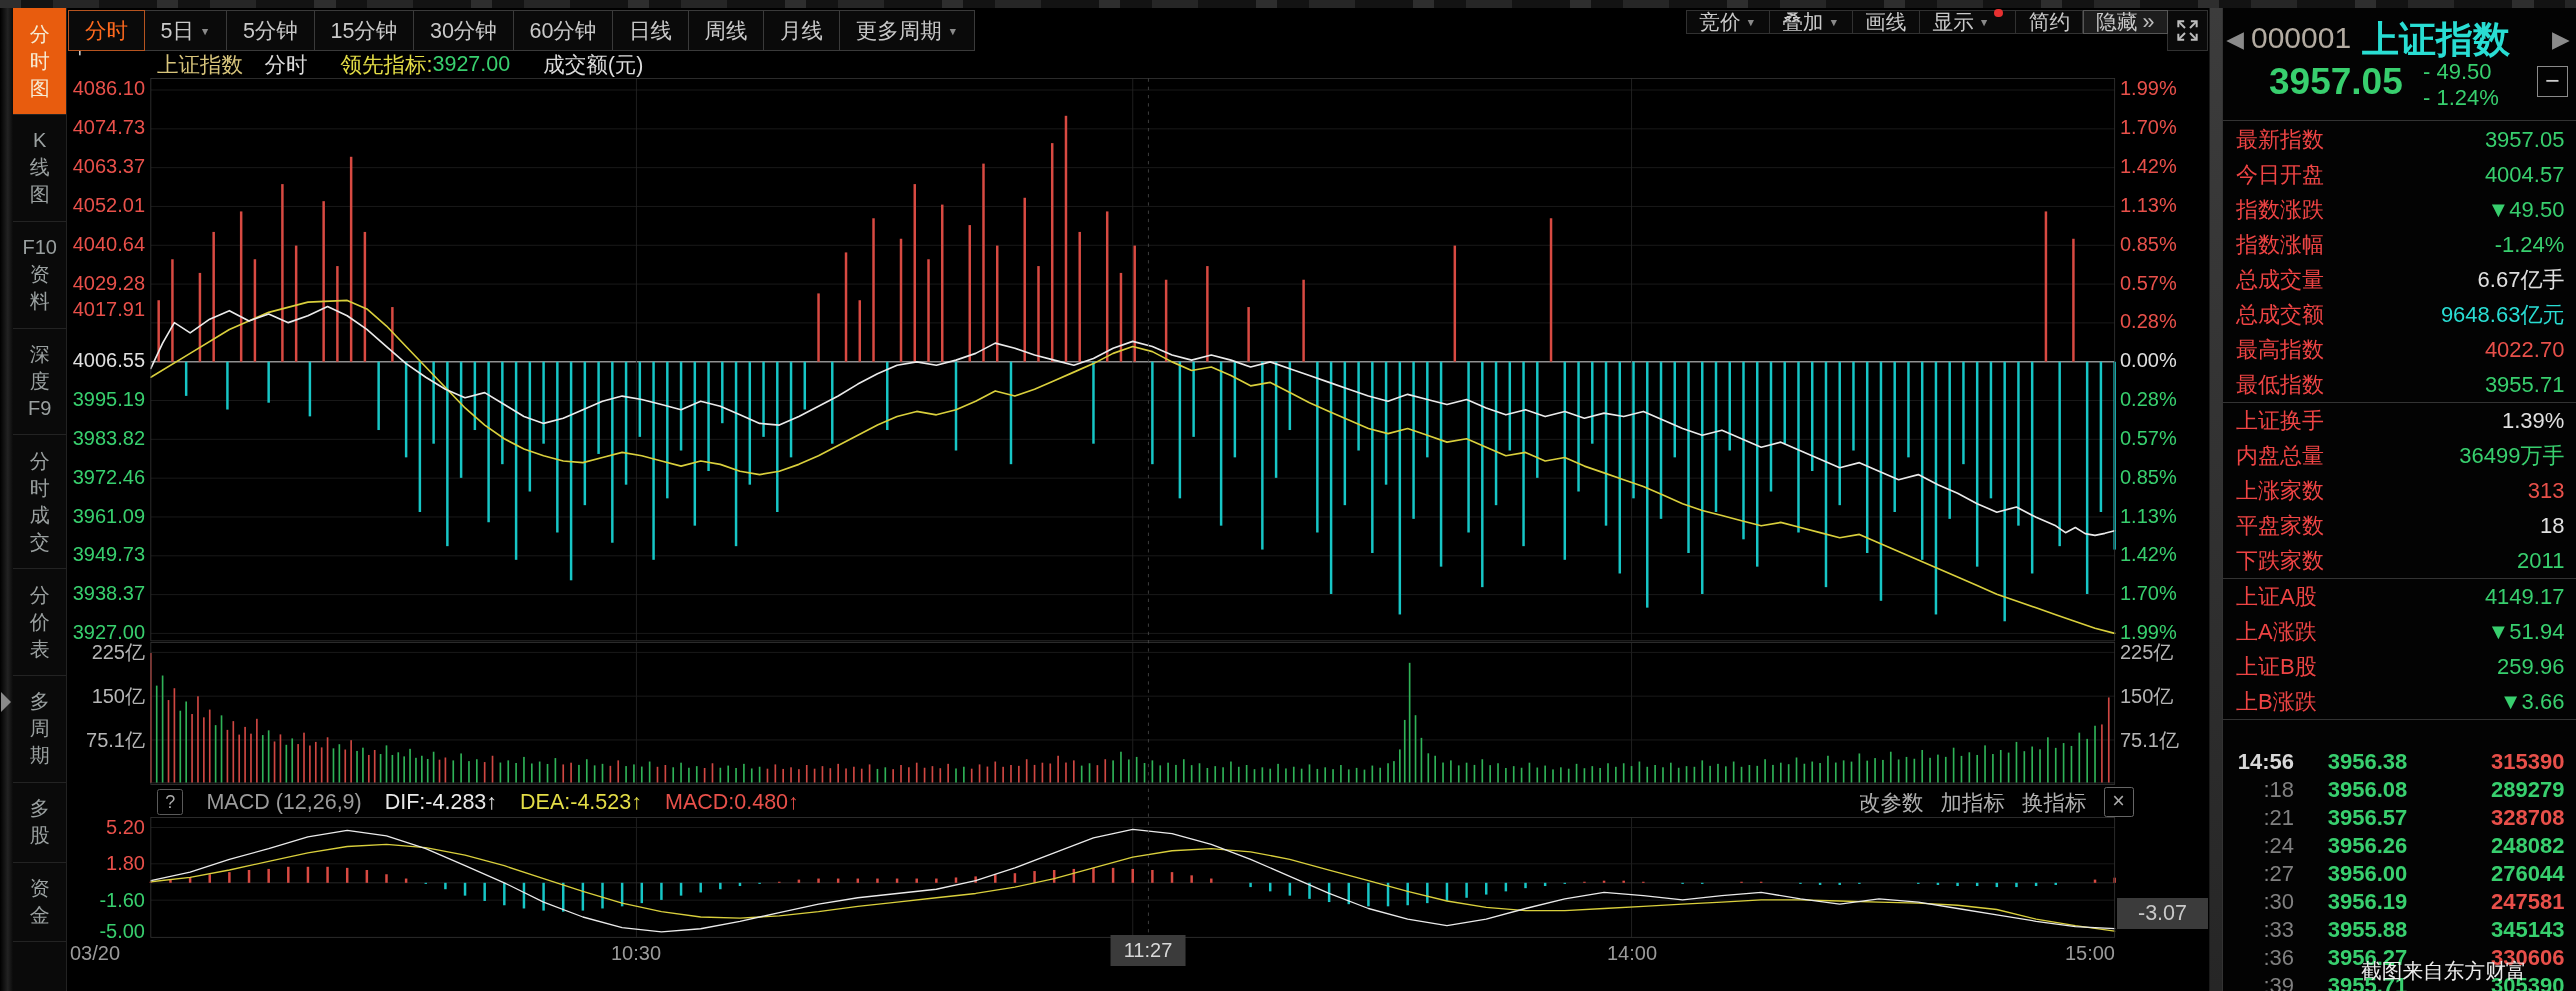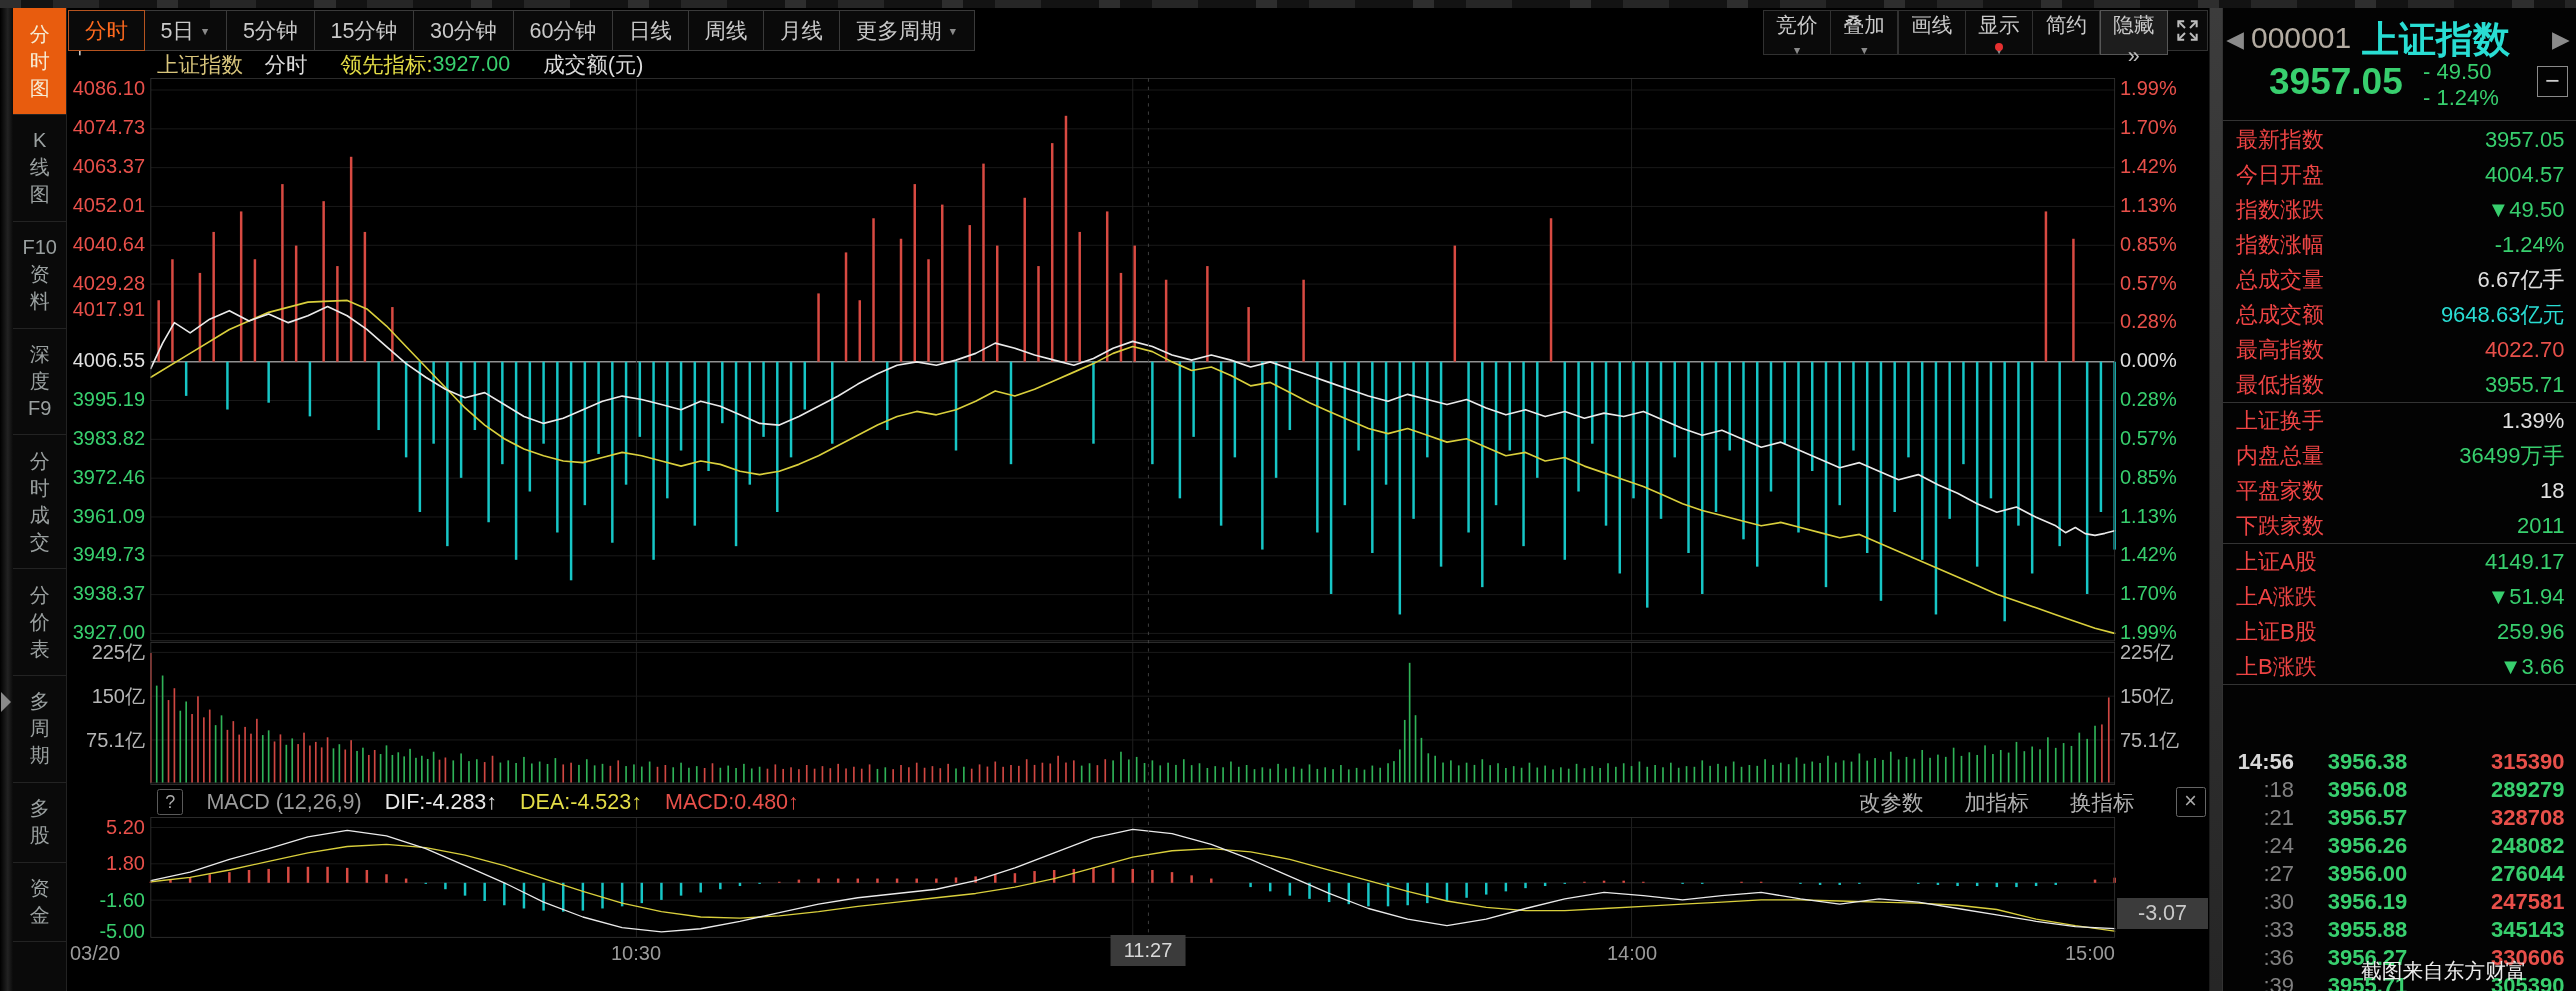--- a/index.html
+++ b/index.html
@@ -24,21 +24,21 @@
   .sidebar{position:absolute;left:13.2px;top:8.3px;width:53px;height:983px;background:#0a0a0a;border-right:0.8px solid #222;}
   .side-item{width:100%;box-sizing:border-box;text-align:center;padding:12.4px 0;border-bottom:0.8px solid #232323;color:#9aa0a0;font-size:20px;line-height:27px;}
   .side-item.active{background:#e85c0e;color:#f6ecd4;}
 
   .tabs{position:absolute;left:69px;top:10px;height:41px;display:flex;z-index:3;}
   .tab{box-sizing:border-box;border:0.8px solid #3a3a3a;margin-left:-0.8px;padding:0 15.7px;height:41px;display:flex;align-items:center;gap:5.8px;font-size:21.5px;color:#c9c9c9;background:#0a0a0a;}
   .tab.active{color:var(--orange);border-color:#b65420;z-index:2;}
   .caret{font-size:10.7px;color:#8a8a8a;}
 
   .rightbar{position:absolute;top:10px;right:368px;height:41px;display:flex;z-index:3;}
-  .rbtn{box-sizing:border-box;border:0.8px solid #313131;margin-left:-0.8px;padding:0 12.4px;height:45px;display:flex;align-items:center;gap:5px;font-size:20.7px;color:#c9c9c9;position:relative;background:#0a0a0a;flex-direction:column;}
+  .rbtn{box-sizing:border-box;border:0.8px solid #313131;margin-left:-0.8px;padding:0 12.4px;height:24px;display:flex;align-items:center;gap:5px;font-size:20.7px;color:#c9c9c9;position:relative;background:#0a0a0a;}
   .rbtn.boxed{background:#1d1d1d;border-color:#565656;}
   .dot{width:8.3px;height:8.3px;border-radius:50%;background:#e63030;display:inline-block;margin-top:-18px;}
   .chev{color:#bdbdbd;font-size:21.5px;}
   .fsbtn{box-sizing:border-box;border:0.8px solid #313131;margin-left:-0.8px;width:41px;height:41px;display:flex;align-items:center;justify-content:center;background:#0a0a0a;}
 
   .chart-title-row{position:absolute;left:157px;top:51px;height:26.4px;display:flex;align-items:center;font-size:21.5px;z-index:3;}
   .ct-name{color:#d8c57c;}
   .ct-mode{color:#dcdcdc;margin-left:21.5px;}
   .ct-lead{color:var(--yellow);margin-left:33px;}
   .ct-leadval{color:var(--green);}
@@ -51,21 +51,21 @@
   .taxis{position:absolute;top:942px;font-size:20px;color:#9a9a9a;z-index:2;}
   .time-box{position:absolute;top:935px;left:1148px;transform:translateX(-50%);background:#3b3b3b;color:#d8d8d8;font-size:20px;padding:4.1px 13.2px;z-index:3;}
   .macd-cross-box{position:absolute;left:2117px;top:898px;width:91px;height:31px;background:#3b3b3b;color:#c9c9c9;font-size:21.5px;text-align:center;line-height:31px;z-index:3;}
 
   .macd-row{position:absolute;left:157px;top:787px;height:30px;display:flex;align-items:center;gap:23px;font-size:21.5px;z-index:3;}
   .helpbox{box-sizing:border-box;width:26.4px;height:26.4px;border:0.8px solid #5a5a5a;border-radius:2.5px;color:#aaa;font-size:18px;text-align:center;line-height:25px;}
   .macd-name{color:#9a9a9a;}
   .macd-dif{color:#e8e8e8;}
   .macd-dea{color:var(--yellow);text-align:center;}
   .macd-macd{color:var(--red);}
-  .macd-actions{position:absolute;left:1859px;top:787px;height:30px;display:flex;align-items:center;gap:41px;font-size:21.5px;color:#b0b0b0;z-index:3;}
+  .macd-actions{position:absolute;left:1859px;top:787px;height:30px;display:flex;align-items:center;gap:17px;font-size:21.5px;color:#b0b0b0;z-index:3;}
   .closebox{box-sizing:border-box;width:30px;height:30px;border:0.8px solid #666;border-radius:2.5px;color:#aaa;font-size:21.5px;text-align:center;line-height:26.4px;}
 
   .scroll-strip{position:absolute;left:2209px;top:8.3px;width:11.6px;height:983px;background:linear-gradient(180deg,#3c3c3c,#262626);border-left:0.8px solid #1a1a1a;}
 
   #rpanel{position:absolute;left:2222px;top:8.3px;width:354px;height:983px;background:#030303;border-left:0.8px solid #333;box-sizing:border-box;}
   .rp-prev{position:absolute;left:3.3px;top:18px;font-size:23px;color:#8a8a8a;}
   .rp-next{position:absolute;left:329px;top:18px;font-size:23px;color:#8a8a8a;}
   .rp-code{position:absolute;left:28px;top:13.2px;font-size:30px;color:#b3aba1;text-align:right;}
   .rp-name{position:absolute;left:139px;top:6.6px;font-size:37px;font-weight:700;color:var(--cyan);}
   .rp-price{position:absolute;left:46px;top:53px;font-size:37px;font-weight:700;color:var(--green);}
@@ -251,20 +251,24 @@
           <span class="stat-label">最低指数</span>
           <span class="stat-value g">3955.71</span>
         </div>
         <div class="stat-row">
           <span class="stat-label">上证换手</span>
           <span class="stat-value w">1.39%</span>
         </div>
         <div class="stat-row">
           <span class="stat-label">内盘总量</span>
           <span class="stat-value g">36499万手</span>
+        </div>
+        <div class="stat-row">
+          <span class="stat-label">上涨家数</span>
+          <span class="stat-value r">313</span>
         </div>
         <div class="stat-row">
           <span class="stat-label">平盘家数</span>
           <span class="stat-value w">18</span>
         </div>
         <div class="stat-row divider">
           <span class="stat-label">下跌家数</span>
           <span class="stat-value g">2011</span>
         </div>
         <div class="stat-row">

